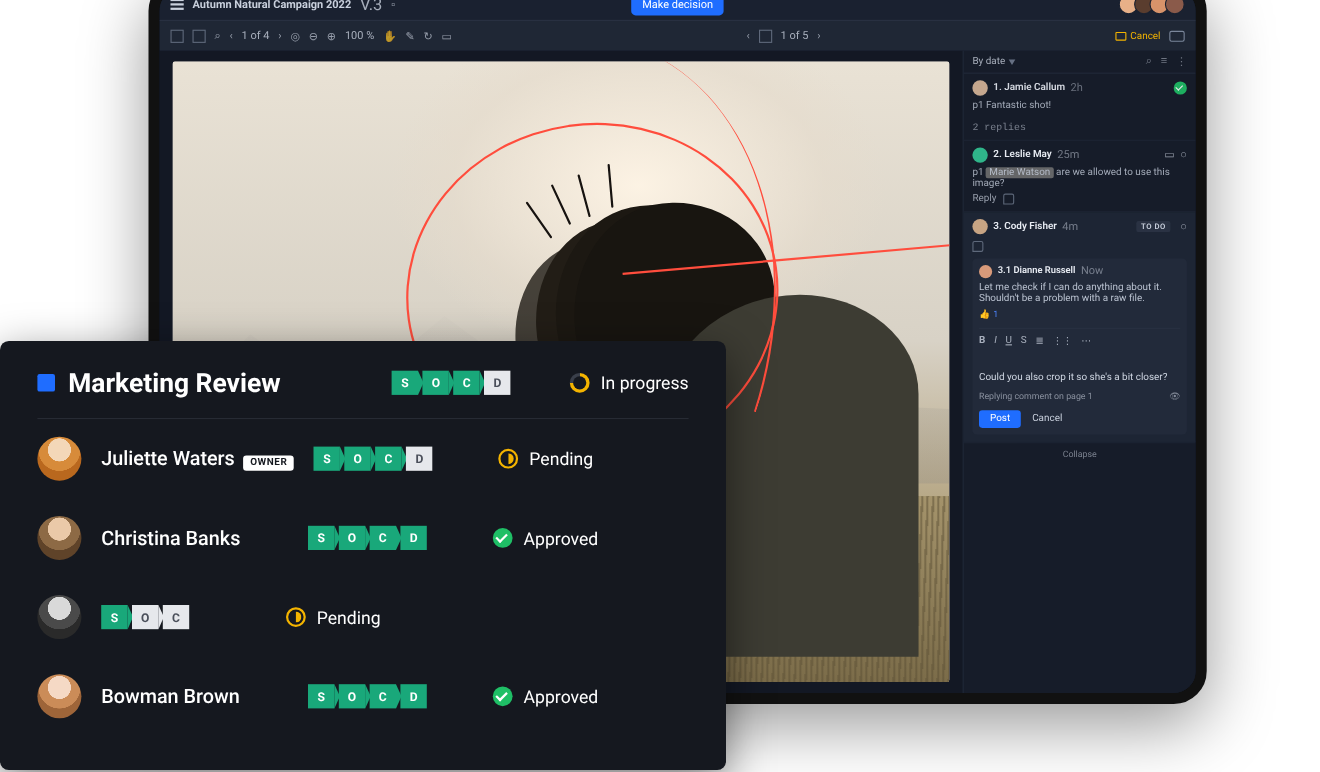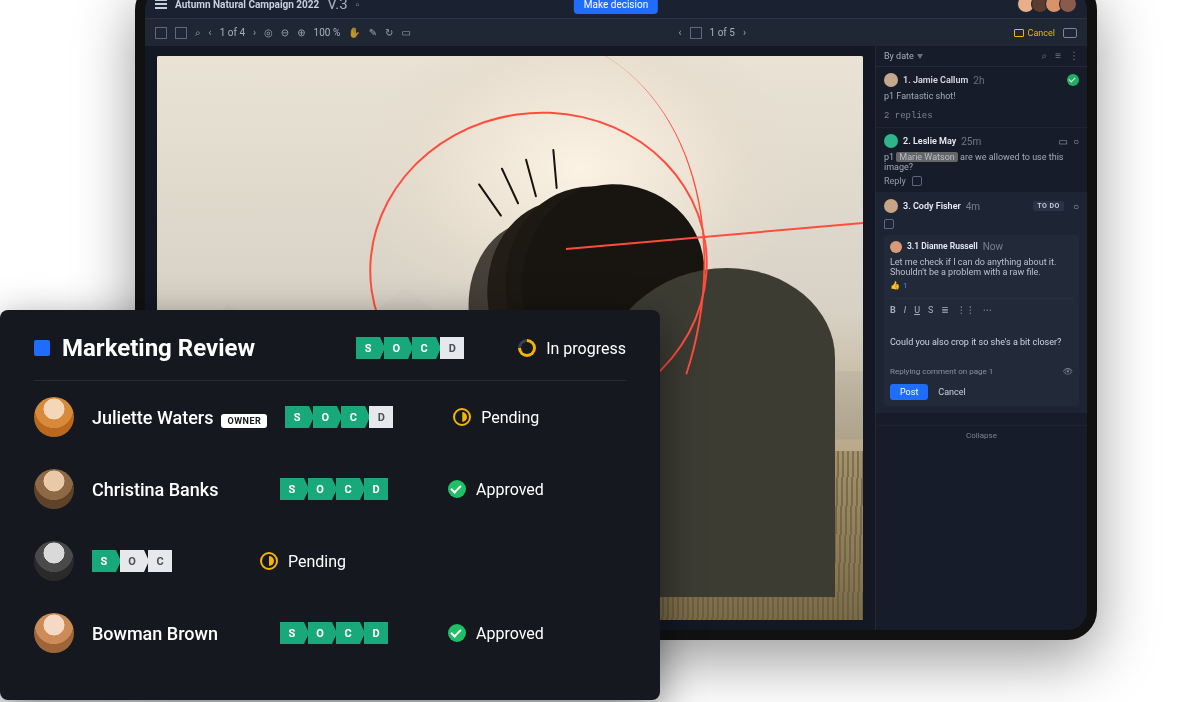--- a/index.html
+++ b/index.html
@@ -138,25 +138,25 @@
   .c-mention { background:#737373; padding:0 3px; border-radius:2px; color:#cfd6e2;}
 
   .comment.active { background:#1d2534;}
   .reply-block { margin:6px 0 0 0; background:#222a3a; border-radius:4px; padding:6px;}
   .reply-head { display:flex; gap:5px; margin-bottom:4px;}
   .reply-text { color:#b9c1cf;}
   .like-row { display:flex; align-items:center; gap:3px; margin-top:4px; color:#4d84ff; font-size:8px;}
   .editor-toolbar { display:flex; gap:8px; margin-top:8px; padding-top:6px; border-top:1px solid #2a3243; opacity:.8;}
   .editor-toolbar span{ font-size:9px; }
   .draft { margin-top:22px; color:#cfd6e2;}
-  .reply-footer { display:flex; align-items:center; justify-content:space-between; margin-top:20px; opacity:.6; font-size:8px;}
+  .reply-footer { display:flex; align-items:center; justify-content:space-between; margin-top:8px; opacity:.6; font-size:8px;}
   .action-row { display:flex; gap:10px; margin-top:8px; align-items:center;}
   .btn-post { background:#1f6dff; color:#fff; padding:3px 10px; border-radius:3px; border:none; font-size:9px;}
   .btn-cancel { color:#c9d0dd; font-size:9px; }
-  .collapse { text-align:center; padding:5px 0; opacity:.55; font-size:8px; border-top:1px solid #222a3a;margin-top:12px;}
+  .collapse { text-align:center; padding:5px 0; opacity:.55; font-size:8px; border-top:1px solid #222a3a;}
 
   
   .review-card {
     position:absolute; left:0; top:310px; width:660px; height:390px;
     background:#15181f; border-radius:8px; box-shadow:0 12px 40px rgba(0,0,0,.5);
     color:#fff; padding:24px 34px;
   }
   .rc-header { display:flex; align-items:center; gap:12px; padding-bottom:18px; border-bottom:1px solid #272b34;}
   .rc-square { width:16px;height:16px;background:#1f6dff;border-radius:2px;}
   .rc-title { font-size:24px; font-weight:700;}

